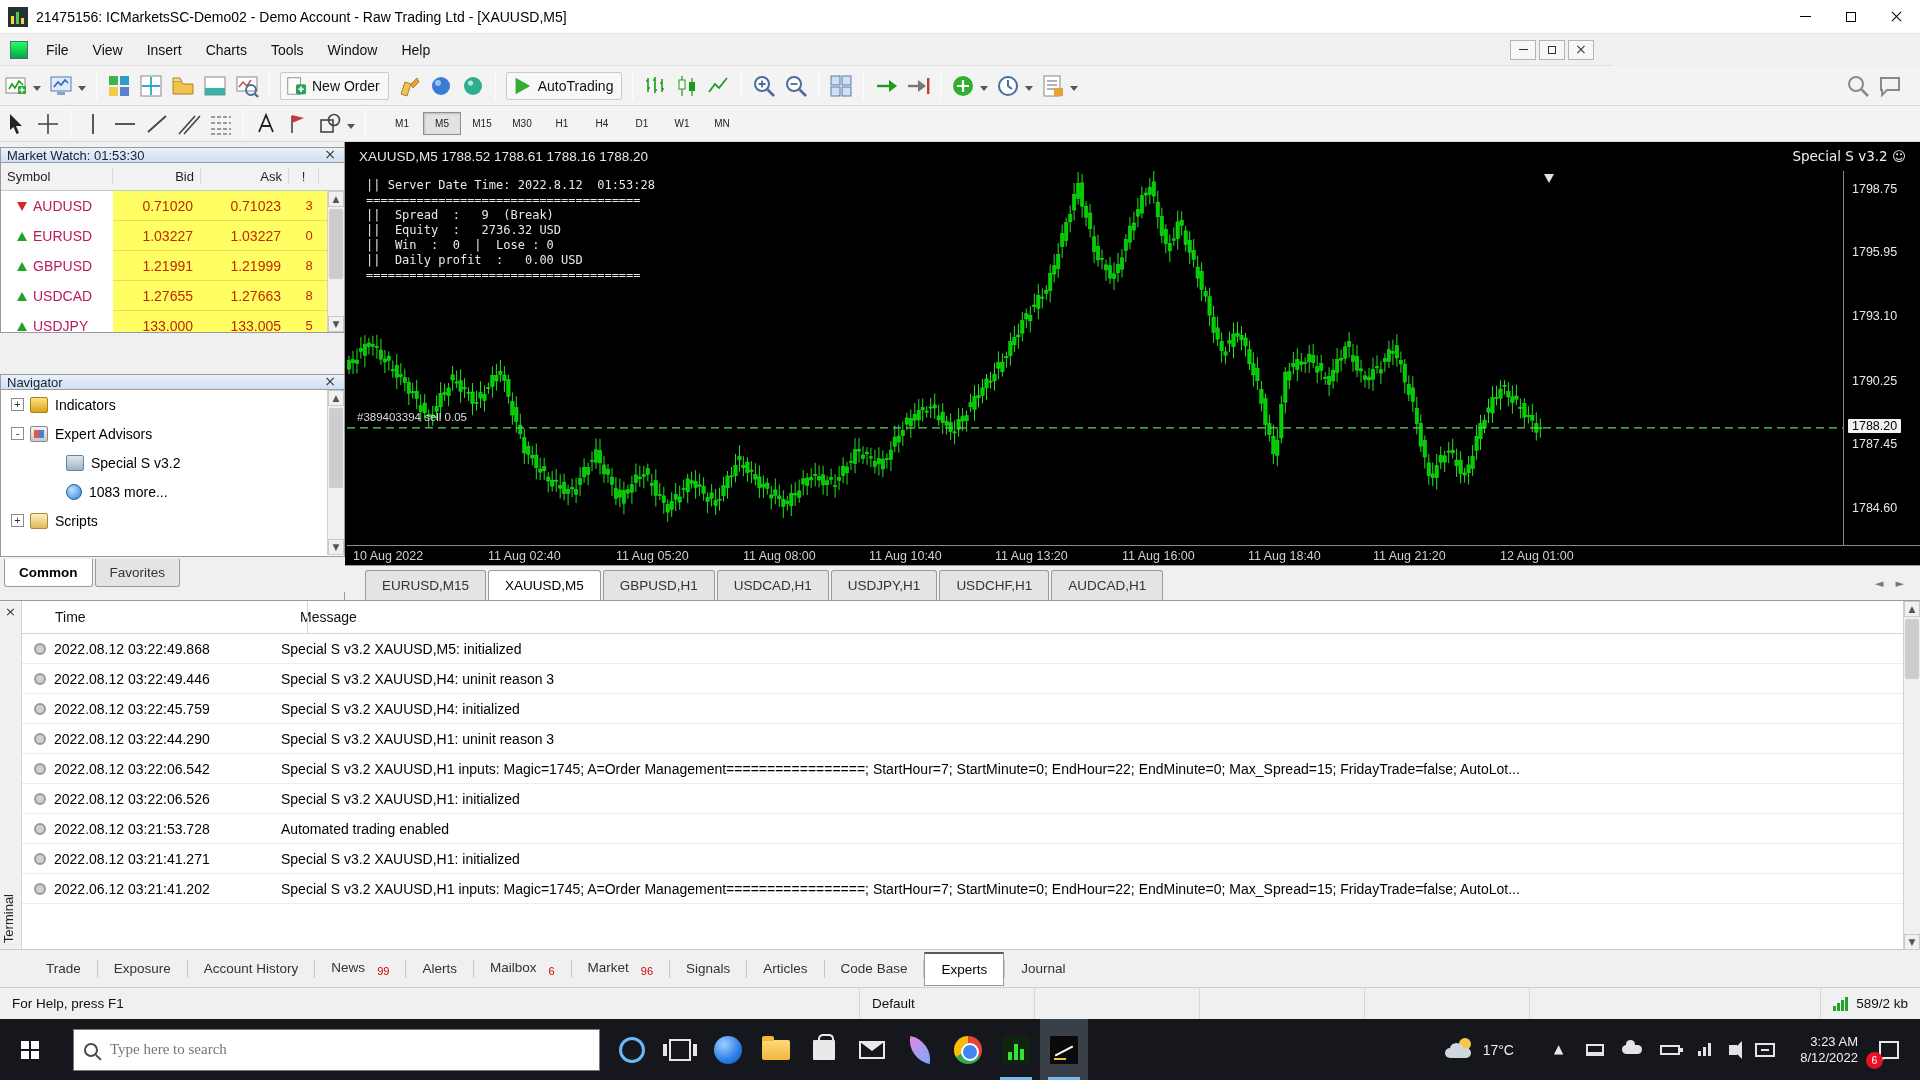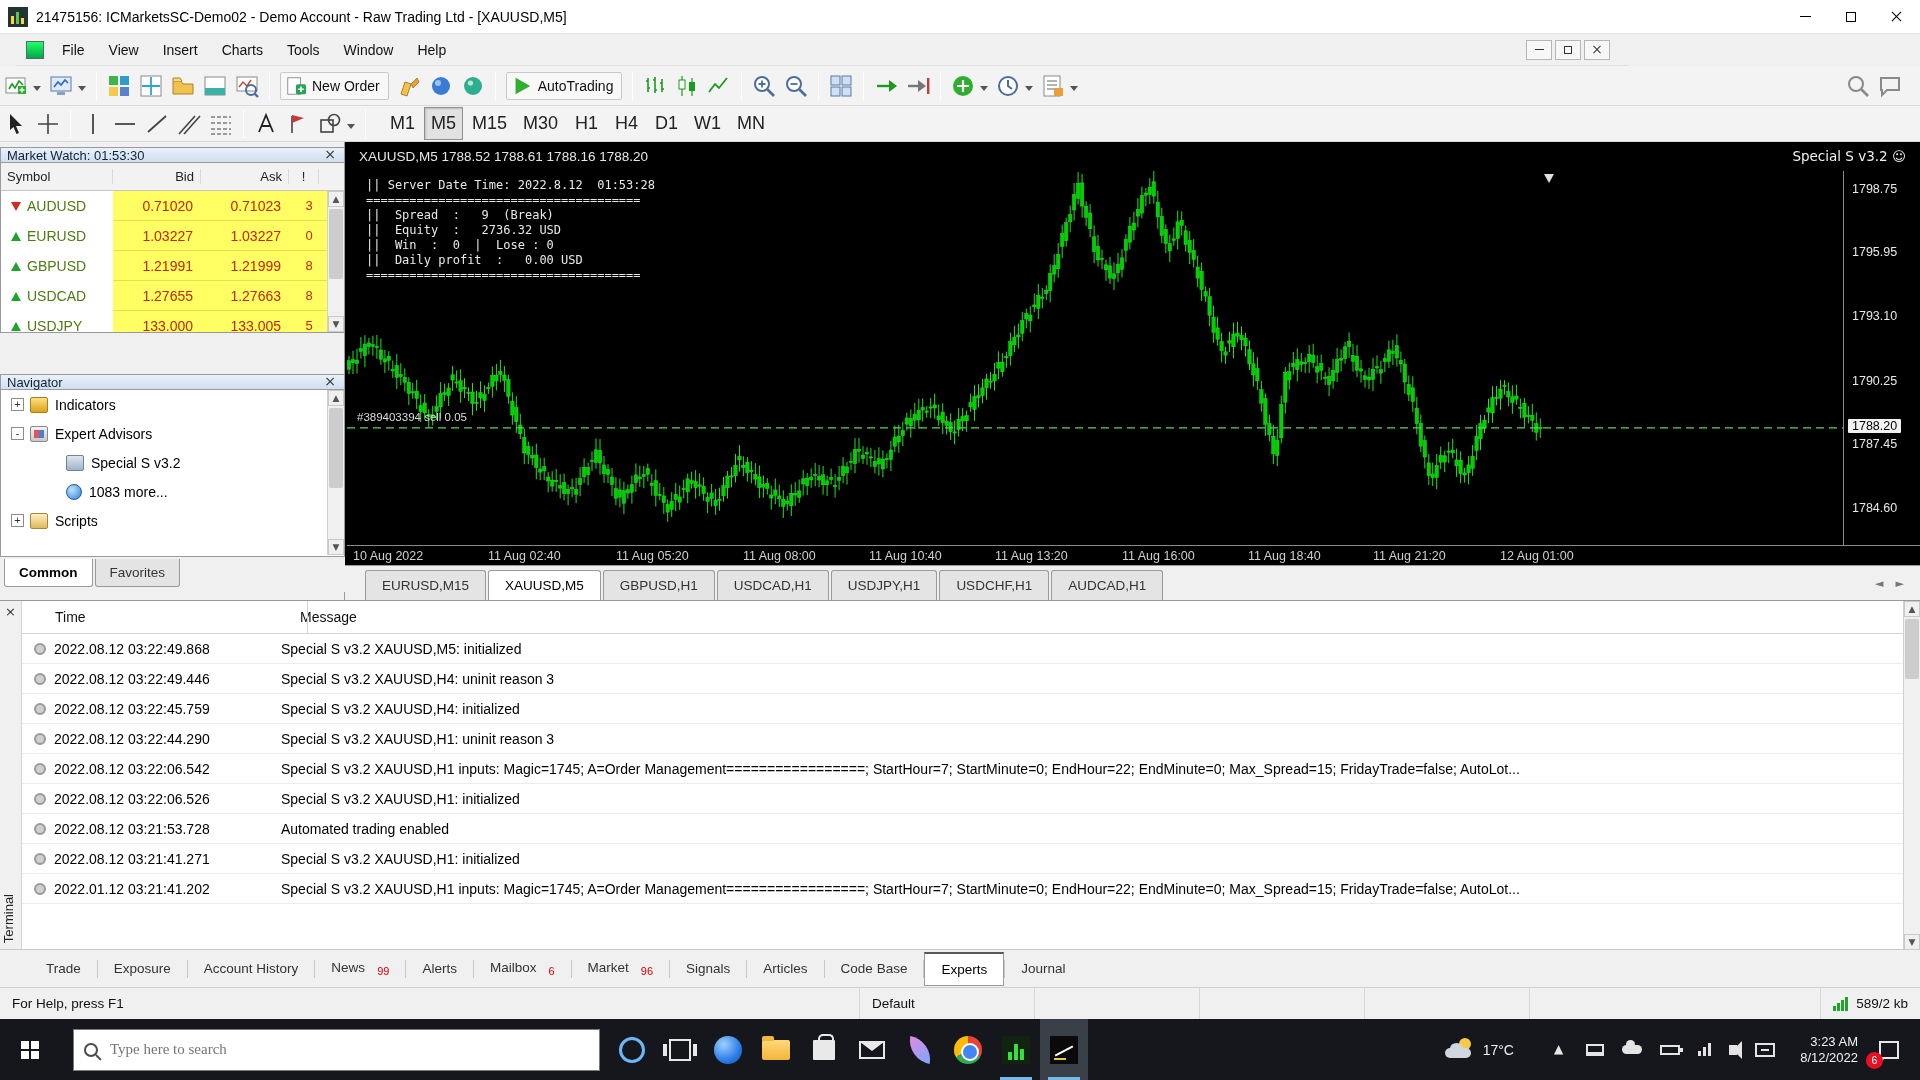--- a/index.html
+++ b/index.html
@@ -17,21 +17,21 @@
 .tb-title{font-size:14px;color:#000;white-space:nowrap}
 .tb-sp{flex:1}
 .winbtn{width:46px;height:33px;display:flex;align-items:center;justify-content:center;position:relative}
 .winbtn .bar{width:11px;height:1px;background:#000}
 .winbtn .box{width:10px;height:10px;border:1px solid #000}
 .winbtn .x1,.winbtn .x2{position:absolute;width:13px;height:1px;background:#000;left:16px;top:16px}
 .winbtn .x1{transform:rotate(45deg)}
 .winbtn .x2{transform:rotate(-45deg)}
 
 
-.menubar{position:absolute;left:16px;top:34px;width:1612px;height:32px;background:#f0f0f0;display:flex;align-items:center;border-bottom:1px solid #e0e0e0}
+.menubar{position:absolute;left:0;top:34px;width:1612px;height:32px;background:#f0f0f0;display:flex;align-items:center;border-bottom:1px solid #e0e0e0}
 .mb-doc{width:18px;height:18px;margin:0 6px 0 10px;background:linear-gradient(#2f6,#0a4);border:1px solid #567;flex:0 0 auto}
 .menu-item{padding:6px 12px;font-size:14px;color:#111;cursor:default}
 .mb-sp{flex:1}
 .child-controls{display:flex;margin-right:18px}
 .cbtn{width:26px;height:20px;border:1px solid #b5b5b5;background:#f7f7f7;margin-left:3px;display:flex;align-items:center;justify-content:center;position:relative}
 .cbtn .bar{width:9px;height:1px;background:#333}
 .cbtn .box{width:8px;height:8px;border:1px solid #333}
 .cbtn .x1,.cbtn .x2{position:absolute;width:10px;height:1px;background:#333}
 .cbtn .x1{transform:rotate(45deg)}
 .cbtn .x2{transform:rotate(-45deg)}
@@ -41,39 +41,39 @@
 .toolbar.t1{top:66px;height:40px}
 .toolbar.t2{top:106px;height:36px}
 .ti{width:28px;height:28px;margin:0 2px;display:flex;align-items:center;justify-content:center;border:1px solid transparent;border-radius:2px}
 .ti svg{width:24px;height:24px}
 .caret{width:0;height:0;border:4px solid transparent;border-top:5px solid #555;margin:10px 4px 0 1px}
 .tsep{width:1px;height:28px;background:#c9c9c9;border-right:1px solid #fff;margin:0 6px}
 .tbtn-text{display:flex;align-items:center;margin:0 4px;padding:2px 8px 2px 4px;border:1px solid #c9c9c9;border-radius:2px;background:#f8f8f8;font-size:14px}
 .tbtn-text svg{width:22px;height:22px;margin-right:5px}
 .tr-icons{margin-left:auto;display:flex;align-items:center;margin-right:14px}
 .tfgroup{display:flex;margin-left:10px}
-.tfbtn{min-width:38px;text-align:right;padding:5px 6px;font-size:18px;color:#222;border:1px solid transparent;margin:0 1px}
+.tfbtn{min-width:38px;text-align:center;padding:5px 6px;font-size:10px;color:#222;border:1px solid transparent;margin:0 1px}
 .tfbtn.active{background:#e2e2e2;border:1px solid #8f8f8f;box-shadow:inset 1px 1px 2px #bbb}
 
 
 .left-panel{position:absolute;left:0;top:142px;width:345px;height:458px;background:#f0f0f0;border-right:1px solid #9a9a9a}
 .panel-header{height:16px;background:linear-gradient(#eaf1fa,#cfdff0);border:1px solid #9a9a9a;display:flex;align-items:center;padding:0 6px;font-size:13px}
 .ph-title{flex:1;color:#123}
 .ph-close{width:16px;height:16px;text-align:center;line-height:15px;color:#333;font-family:"DejaVu Sans",sans-serif;font-size:14px}
 .mw-wrap{position:absolute;left:0;top:5px;width:345px}
 .mw-table{background:#fff;border:1px solid #9a9a9a;border-top:none}
 .mw-head{display:flex;height:28px;background:#f2f2f2;border-bottom:1px solid #c6c6c6;align-items:center}
 .mw-hc{padding:0 6px;border-right:1px solid #d9d9d9;font-size:13px;color:#222}
 .mw-hc.c0{width:112px}
 .mw-hc.c1{width:88px;text-align:right}
 .mw-hc.c2{width:88px;text-align:right}
 .mw-hc.c3{width:30px;text-align:center}
 .mw-rows{position:relative;height:141px;overflow:hidden}
 .mw-row{display:flex;height:30px;align-items:center}
-.mw-sym{width:112px;padding-left:10px;display:flex;align-items:center;font-size:14px;color:#4d7c0f;background:#fff;height:30px}
+.mw-sym{width:112px;padding-left:16px;display:flex;align-items:center;font-size:14px;color:#be185d;background:#fff;height:30px}
 .mw-bid,.mw-ask{width:88px;text-align:right;padding-right:8px;background:#ffff63;height:30px;line-height:30px;font-size:14px;color:#c32800;border-bottom:1px solid #e8dd50}
 .mw-spread{width:40px;text-align:center;background:#ffff63;height:30px;line-height:30px;font-size:13px;color:#c32800;border-bottom:1px solid #e8dd50}
 .arr{width:0;height:0;margin-right:6px}
 .arr.up{border-left:5px solid transparent;border-right:5px solid transparent;border-bottom:9px solid #1fa32b}
 .arr.down{border-left:5px solid transparent;border-right:5px solid transparent;border-top:9px solid #d42a1e}
 .vscroll{position:absolute;right:0;top:0;width:17px;background:#f0f0f0;border-left:1px solid #d0d0d0}
 .vs-btn{position:absolute;left:0;width:16px;height:16px;background:#f0f0f0;border:1px solid #c9c9c9;color:#555;font-size:9px;line-height:14px;text-align:center;font-family:"DejaVu Sans",sans-serif}
 .vs-up{top:0}
 .vs-dn{bottom:0}
 .vs-thumb{position:absolute;left:1px;width:14px;background:#cdcdcd;border-radius:2px}
@@ -1299,21 +1299,21 @@
           <span class="t-time">2022.08.12 03:21:53.728</span>
           <span class="t-msg">Automated trading enabled</span>
         </div>
         <div class="t-row">
           <span class="t-dot"></span>
           <span class="t-time">2022.08.12 03:21:41.271</span>
           <span class="t-msg">Special S v3.2 XAUUSD,H1: initialized</span>
         </div>
         <div class="t-row">
           <span class="t-dot"></span>
-          <span class="t-time">2022.01.12 03:21:41.202</span>
+          <span class="t-time">2022.06.12 03:21:41.202</span>
           <span class="t-msg">Special S v3.2 XAUUSD,H1 inputs: Magic=1745; A=Order Management=================; StartHour=7; StartMinute=0; EndHour=22; EndMinute=0; Max_Spread=15; FridayTrade=false; AutoLot...</span>
         </div>
       </div>
     <div class="term-scroll">
       <span class="vs-btn vs-up">▲</span>
       <span class="vs-btn vs-dn">▼</span>
       <span class="vs-thumb" style="top:18px;height:60px"></span>
     </div>
   </div>
   <div class="term-tabs" id="term-tabs">

